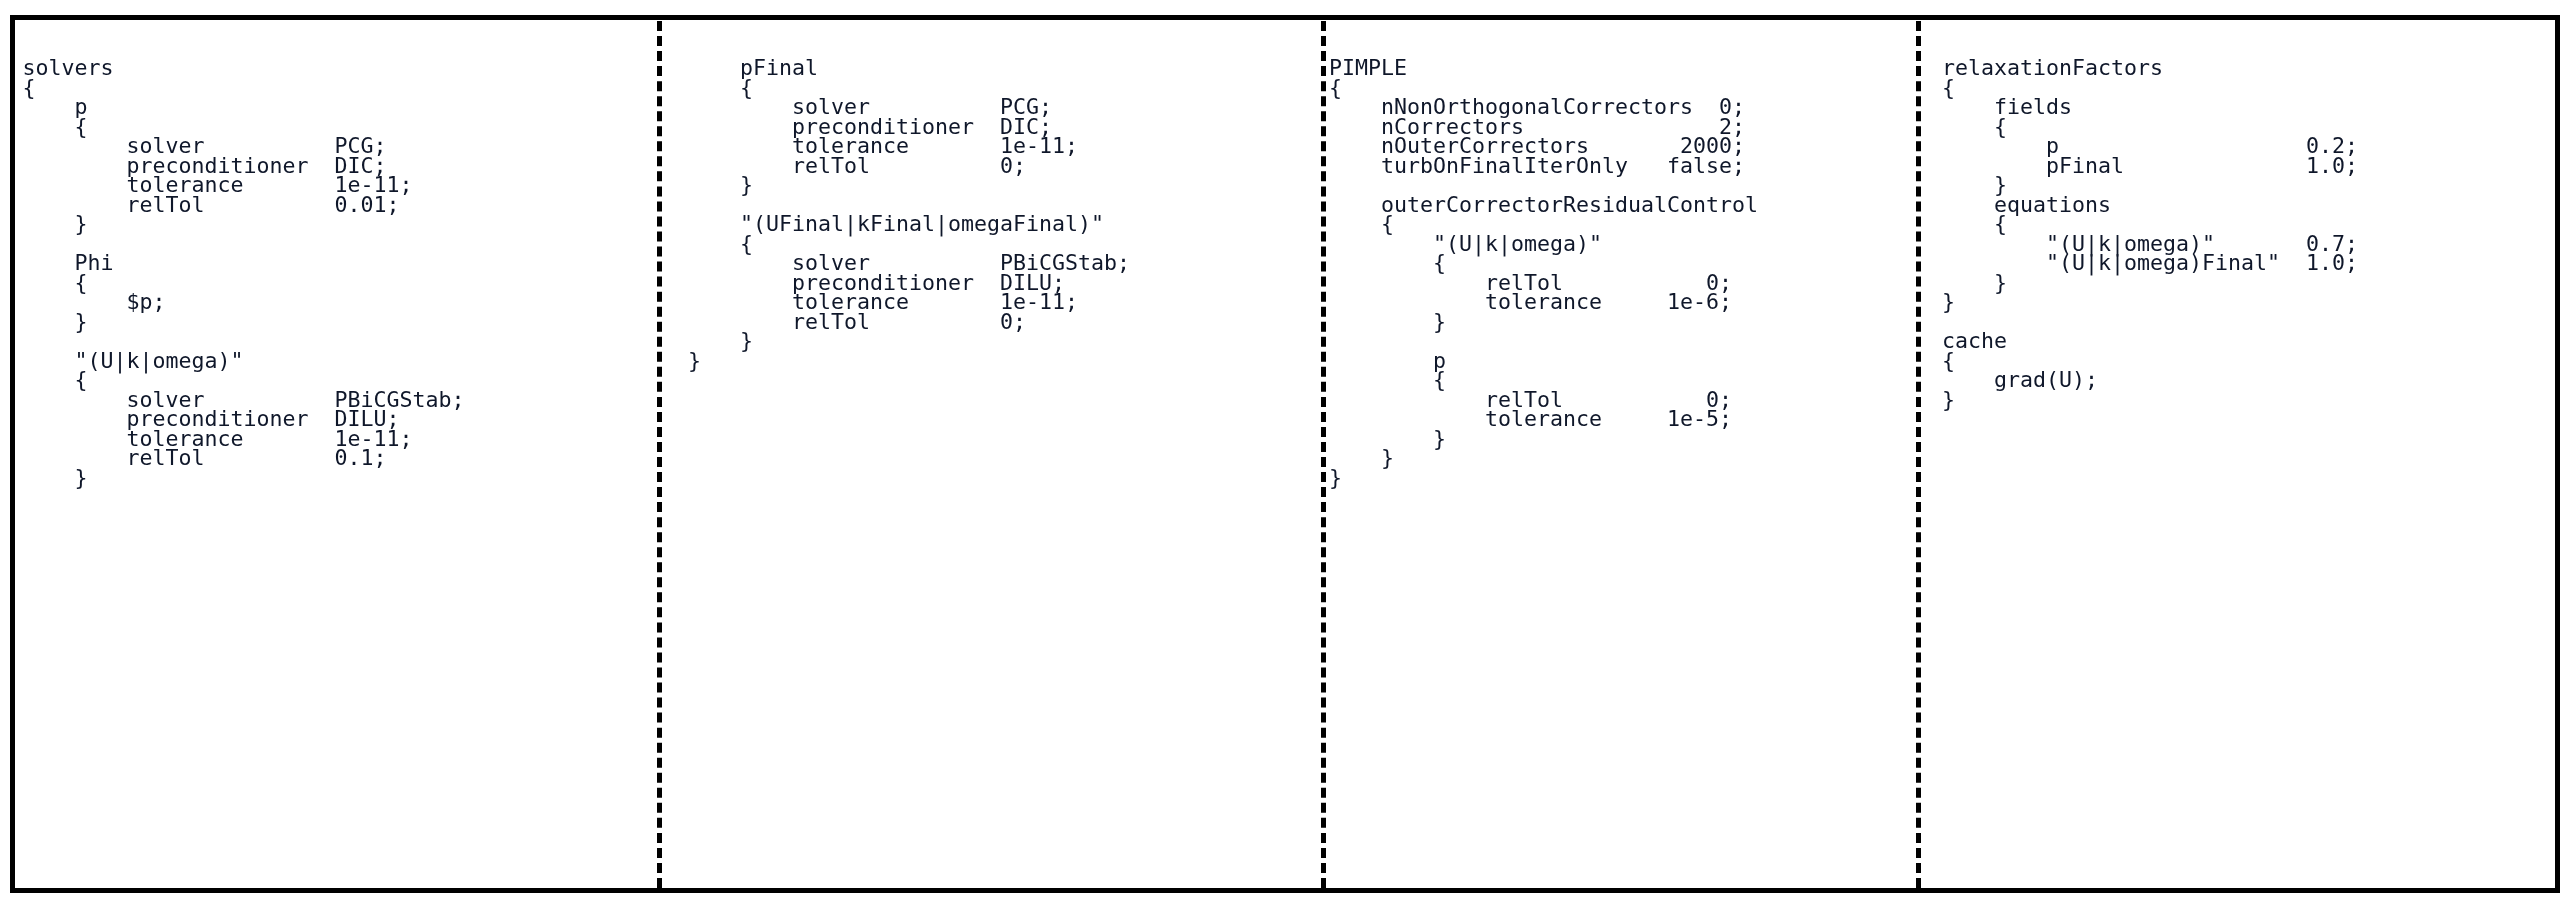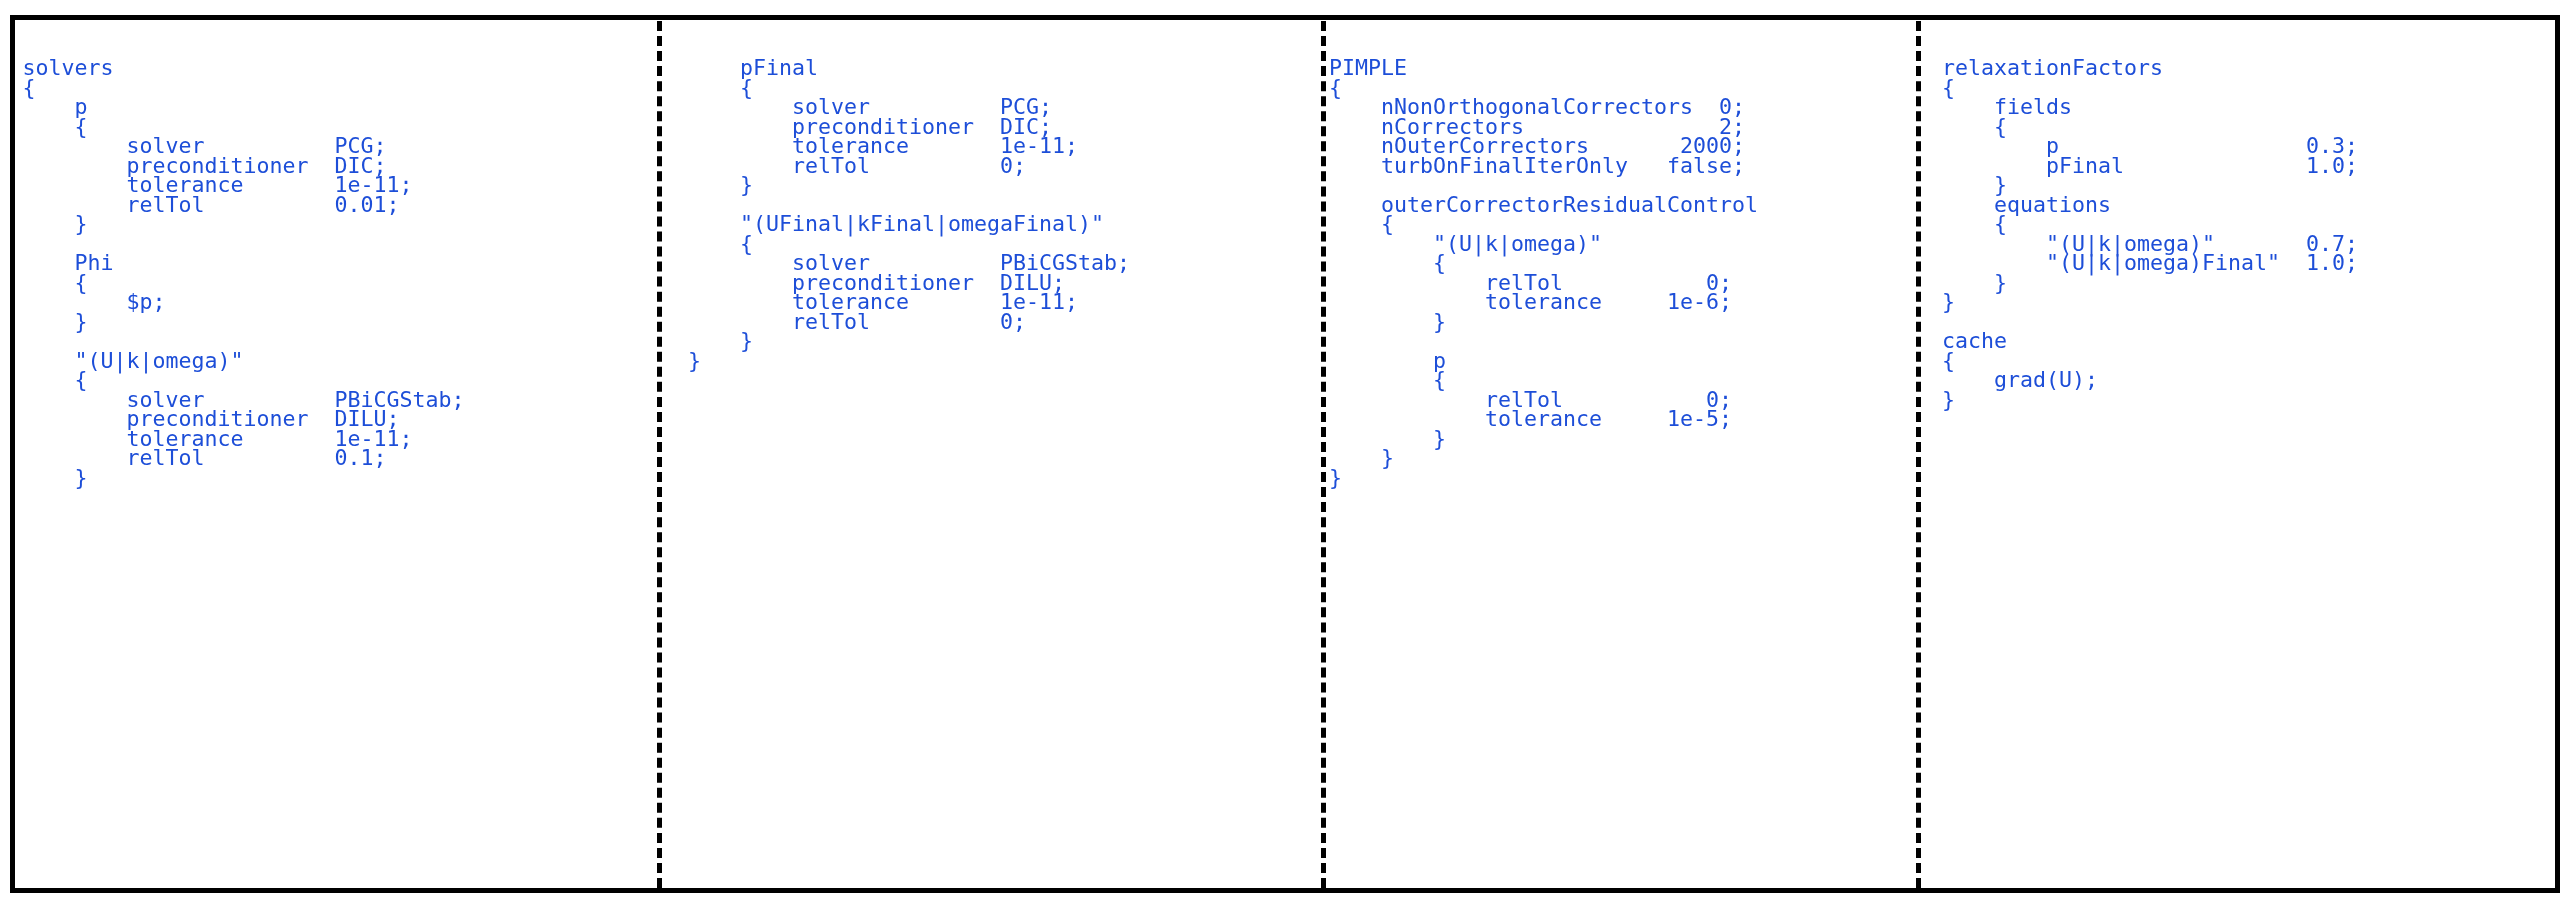--- a/index.html
+++ b/index.html
@@ -46,21 +46,21 @@
     color: #121212;
     letter-spacing: 0px;
   }
   .col pre {
     margin: 0;
     padding: 0;
     font-family: "DejaVu Sans Mono", "Liberation Mono", monospace;
     font-size: 21.6px;
     line-height: 19.5px;
     white-space: pre;
-    color: #1d4ed8;
+    color: #0f172a;
   }
   
   #col-solvers      { left: 22.4px;   top: 19px; width: 623px; }
   #col-pfinal       { left: 688px;  top: 19px; width: 607px; }
   #col-pimple       { left: 1329px; top: 19px; width: 591px; }
   #col-relaxation   { left: 1942px; top: 19px; width: 623px; }
 
   
   .divider {
     position: absolute;
@@ -149,21 +149,21 @@
         }
     }
 }</pre>
     </div>
 
     <div class="col" id="col-relaxation">
       <pre>relaxationFactors
 {
     fields
     {
-        p                   0.3;
+        p                   0.2;
         pFinal              1.0;
     }
     equations
     {
         "(U|k|omega)"       0.7;
         "(U|k|omega)Final"  1.0;
     }
 }
 
 cache

